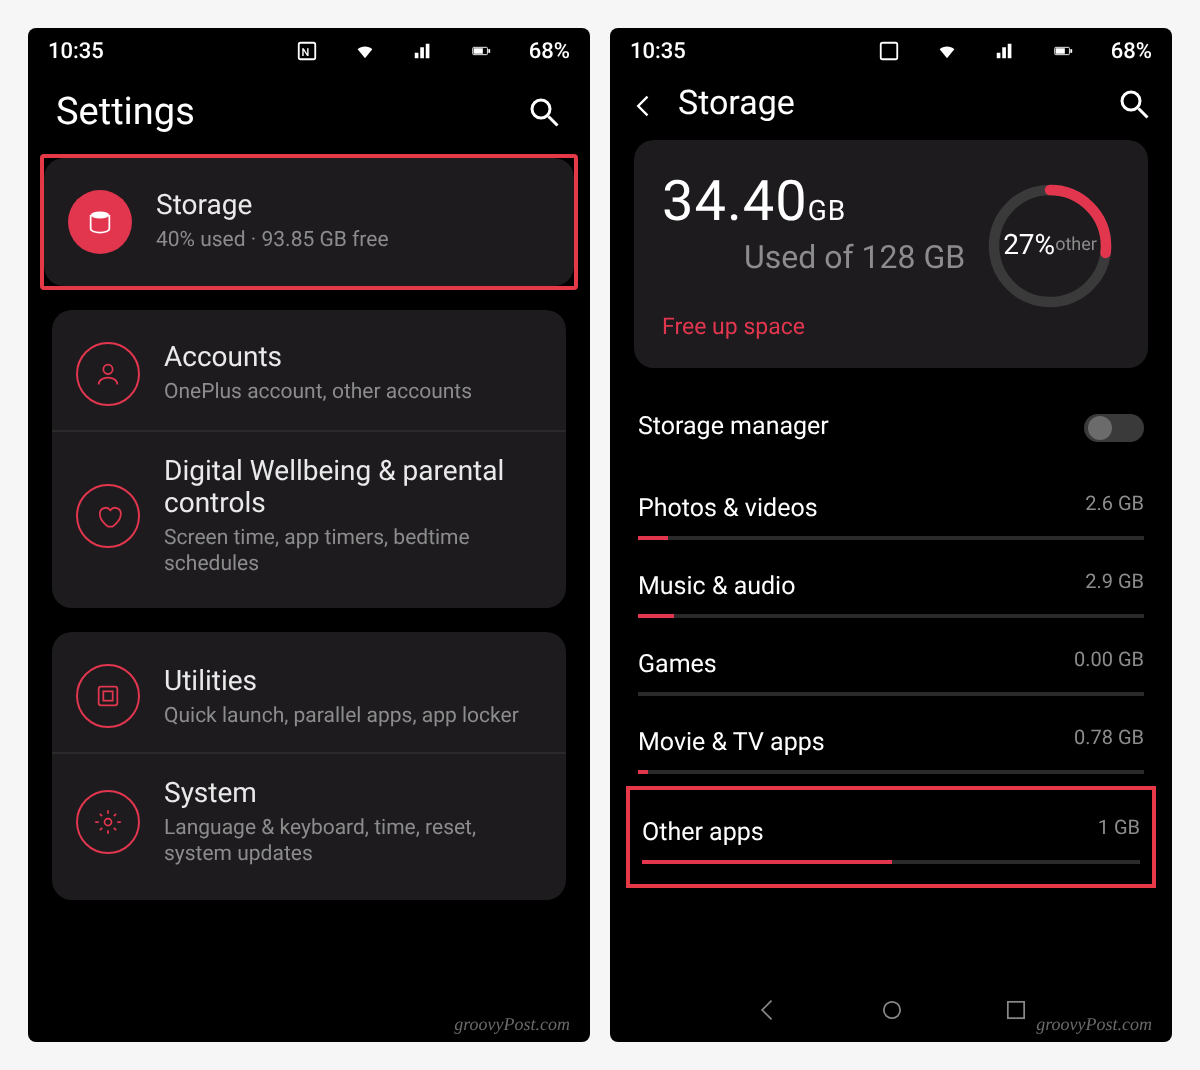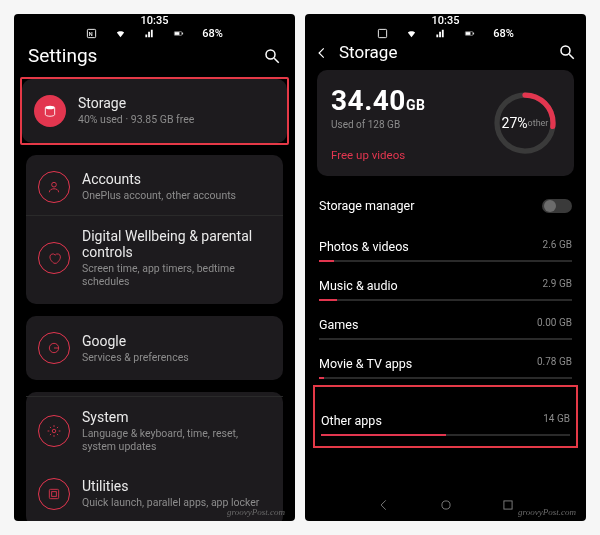--- a/index.html
+++ b/index.html
@@ -14,21 +14,21 @@
     background:#000;
     border-radius:4px;
     color:#fff;
     display:flex; flex-direction:column;
     position:relative;
     overflow:hidden;
   }
   
   .status {
     display:flex; justify-content:space-between; align-items:center;
-    height:22px; padding:0 10px; font-size:11px; font-weight:500;flex-direction:column;
+    height:22px; padding:0 10px; font-size:11px; font-weight:500;
   }
   .status .right { display:flex; align-items:center; gap:18px; }
   .sicon { width:11px; height:11px; display:inline-block; }
   
   .header1 { display:flex; justify-content:space-between; align-items:center;
     padding:8px 14px 10px; }
   .header1 h1 { font-size:19px; font-weight:400; }
   .header2 { display:flex; align-items:center; padding:6px 10px 8px; }
   .header2 h1 { font-size:17px; font-weight:400; margin-left:10px; flex:1;}
   .srch { width:18px; height:18px; }
@@ -54,23 +54,23 @@
   .rtxt { display:flex; flex-direction:column; gap:2px; min-width:0;}
   .rtitle { font-size:14px; color:#eaeaea; font-weight:400;}
   .rsub { font-size:10.5px; color:#8c8c8c; line-height:1.25;}
   
   .store-top {
     background:#1d1b1e; border-radius:10px; margin:0 12px 12px;
     padding:14px 14px 14px; position:relative;
     display:flex; align-items:flex-start;
   }
   .store-left { flex:1; }
-  .big { font-size:28px; font-weight:700; letter-spacing:.5px; }
+  .big { font-size:28px; font-weight:400; letter-spacing:.5px; }
   .big .gb { font-size:14px; }
-  .used-of { font-size:10px; color:#8c8c8c; margin-top:2px;}
+  .used-of { font-size:16px; color:#8c8c8c; margin-top:2px;margin-left:41px;}
   .freeup { font-size:11.5px; color:#e2364f; margin-top:18px;}
   .ring { width:70px; height:70px; position:relative; margin-top:4px;}
   .ringlbl {
     position:absolute; inset:0; display:flex; flex-direction:row;
     align-items:center; justify-content:center; font-size:14px;
   }
   .ringlbl small{font-size:9px;color:#8c8c8c;}
   
   .catlist { padding:0 14px; }
   .cat {
@@ -90,21 +90,21 @@
   .toggle {
     width:30px; height:14px; background:#3a3a3a; border-radius:8px;
     position:relative;
   }
   .toggle::after{
     content:""; position:absolute; left:2px; top:1px;
     width:12px; height:12px; background:#6b6b6b; border-radius:50%;
   }
   
   .hl2 {
-    border:2px solid #e53947; margin:2px 8px 0; padding:14px 6px 6px;
+    border:2px solid #e53947; margin:2px 8px 0; padding:2px 6px 6px;
   }
   
   .navbar {
     margin-top:auto; height:30px; display:flex; justify-content:center; gap:48px;
     align-items:center;
   }
   .navbar svg { width:14px; height:14px; }
   .wm {
     position:absolute; right:10px; bottom:4px; font-size:9px;
     color:#6a6a6a; font-style:italic; font-family:Georgia,serif;
@@ -190,58 +190,44 @@
             <path d="M12 21s-7-4.5-7-11a5 5 0 0 1 9-3 5 5 0 0 1 9 3c0 6.5-7 11-7 11z"></path>
           </svg>
       </span>
       <div class="rtxt">
         <span class="rtitle">Digital Wellbeing &amp; parental controls</span>
         <span class="rsub">Screen time, app timers, bedtime schedules</span>
       </div>
     </div>
   </div>
 
+
   <div class="card">
     <div class="row">
       <span class="ricon">
         <svg viewBox="0 0 24 24" fill="none" stroke="#e2364f" stroke-width="1.5">
-            <circle cx="12" cy="12" r="8"></circle>
-            <path d="M12 12h8"></path>
+            <rect x="4" y="4" width="16" height="16" rx="2"></rect>
+            <rect x="8" y="8" width="8" height="8"></rect>
           </svg>
       </span>
       <div class="rtxt">
-        <span class="rtitle">Google</span>
-        <span class="rsub">Services &amp; preferences</span>
-      </div>
-    </div>
-  </div>
-
-  <div class="card">
+        <span class="rtitle">Utilities</span>
+        <span class="rsub">Quick launch, parallel apps, app locker</span>
+      </div>
+    </div>
     <div class="row sep">
       <span class="ricon">
         <svg viewBox="0 0 24 24" fill="none" stroke="#e2364f" stroke-width="1.5">
             <circle cx="12" cy="12" r="3"></circle>
             <path d="M12 2v3M12 19v3M4 12H1M23 12h-3M5 5l2 2M17 17l2 2M5 19l2-2M17 7l2-2"></path>
           </svg>
       </span>
       <div class="rtxt">
         <span class="rtitle">System</span>
         <span class="rsub">Language &amp; keyboard, time, reset, system updates</span>
-      </div>
-    </div>
-    <div class="row">
-      <span class="ricon">
-        <svg viewBox="0 0 24 24" fill="none" stroke="#e2364f" stroke-width="1.5">
-            <rect x="4" y="4" width="16" height="16" rx="2"></rect>
-            <rect x="8" y="8" width="8" height="8"></rect>
-          </svg>
-      </span>
-      <div class="rtxt">
-        <span class="rtitle">Utilities</span>
-        <span class="rsub">Quick launch, parallel apps, app locker</span>
       </div>
     </div>
   </div>
 
   <span class="wm">groovyPost.com</span>
 </div>
 
 <div class="phone">
   <div class="status">
     <span>10:35</span>
@@ -278,21 +264,21 @@
         </svg>
     </span>
   </div>
 
   <div class="store-top">
     <div class="store-left">
       <div class="big">
         <span>34.40</span><span class="gb">GB</span>
       </div>
       <div class="used-of">Used of 128 GB</div>
-      <div class="freeup">Free up videos</div>
+      <div class="freeup">Free up space</div>
     </div>
     <div class="ring">
       <svg viewBox="0 0 40 40" width="70" height="70">
         <circle cx="20" cy="20" r="16" fill="none" stroke="#3a3a3a" stroke-width="3"></circle>
         <circle cx="20" cy="20" r="16" fill="none" stroke="#e2364f" stroke-width="3" stroke-dasharray="100.5" stroke-dashoffset="73.4" transform="rotate(-90 20 20)" stroke-linecap="round"></circle>
       </svg>
       <div class="ringlbl">
         <span>27%</span>
         <small>other</small>
       </div>
@@ -340,21 +326,21 @@
       <div class="bar">
           <div style="width:2%"></div>
         </div>
     </div>
   </div>
 
   <div class="hl2">
     <div>
       <div class="cat">
           <span class="cname">Other apps</span>
-          <span class="csize">14 GB</span>
+          <span class="csize">1 GB</span>
         </div>
       <div class="bar">
           <div style="width:50%"></div>
         </div>
     </div>
   </div>
 
   <div class="navbar">
     <span><svg viewBox="0 0 24 24" fill="none" stroke="#888" stroke-width="1.5">
           <path d="M15 4L7 12l8 8"></path>

